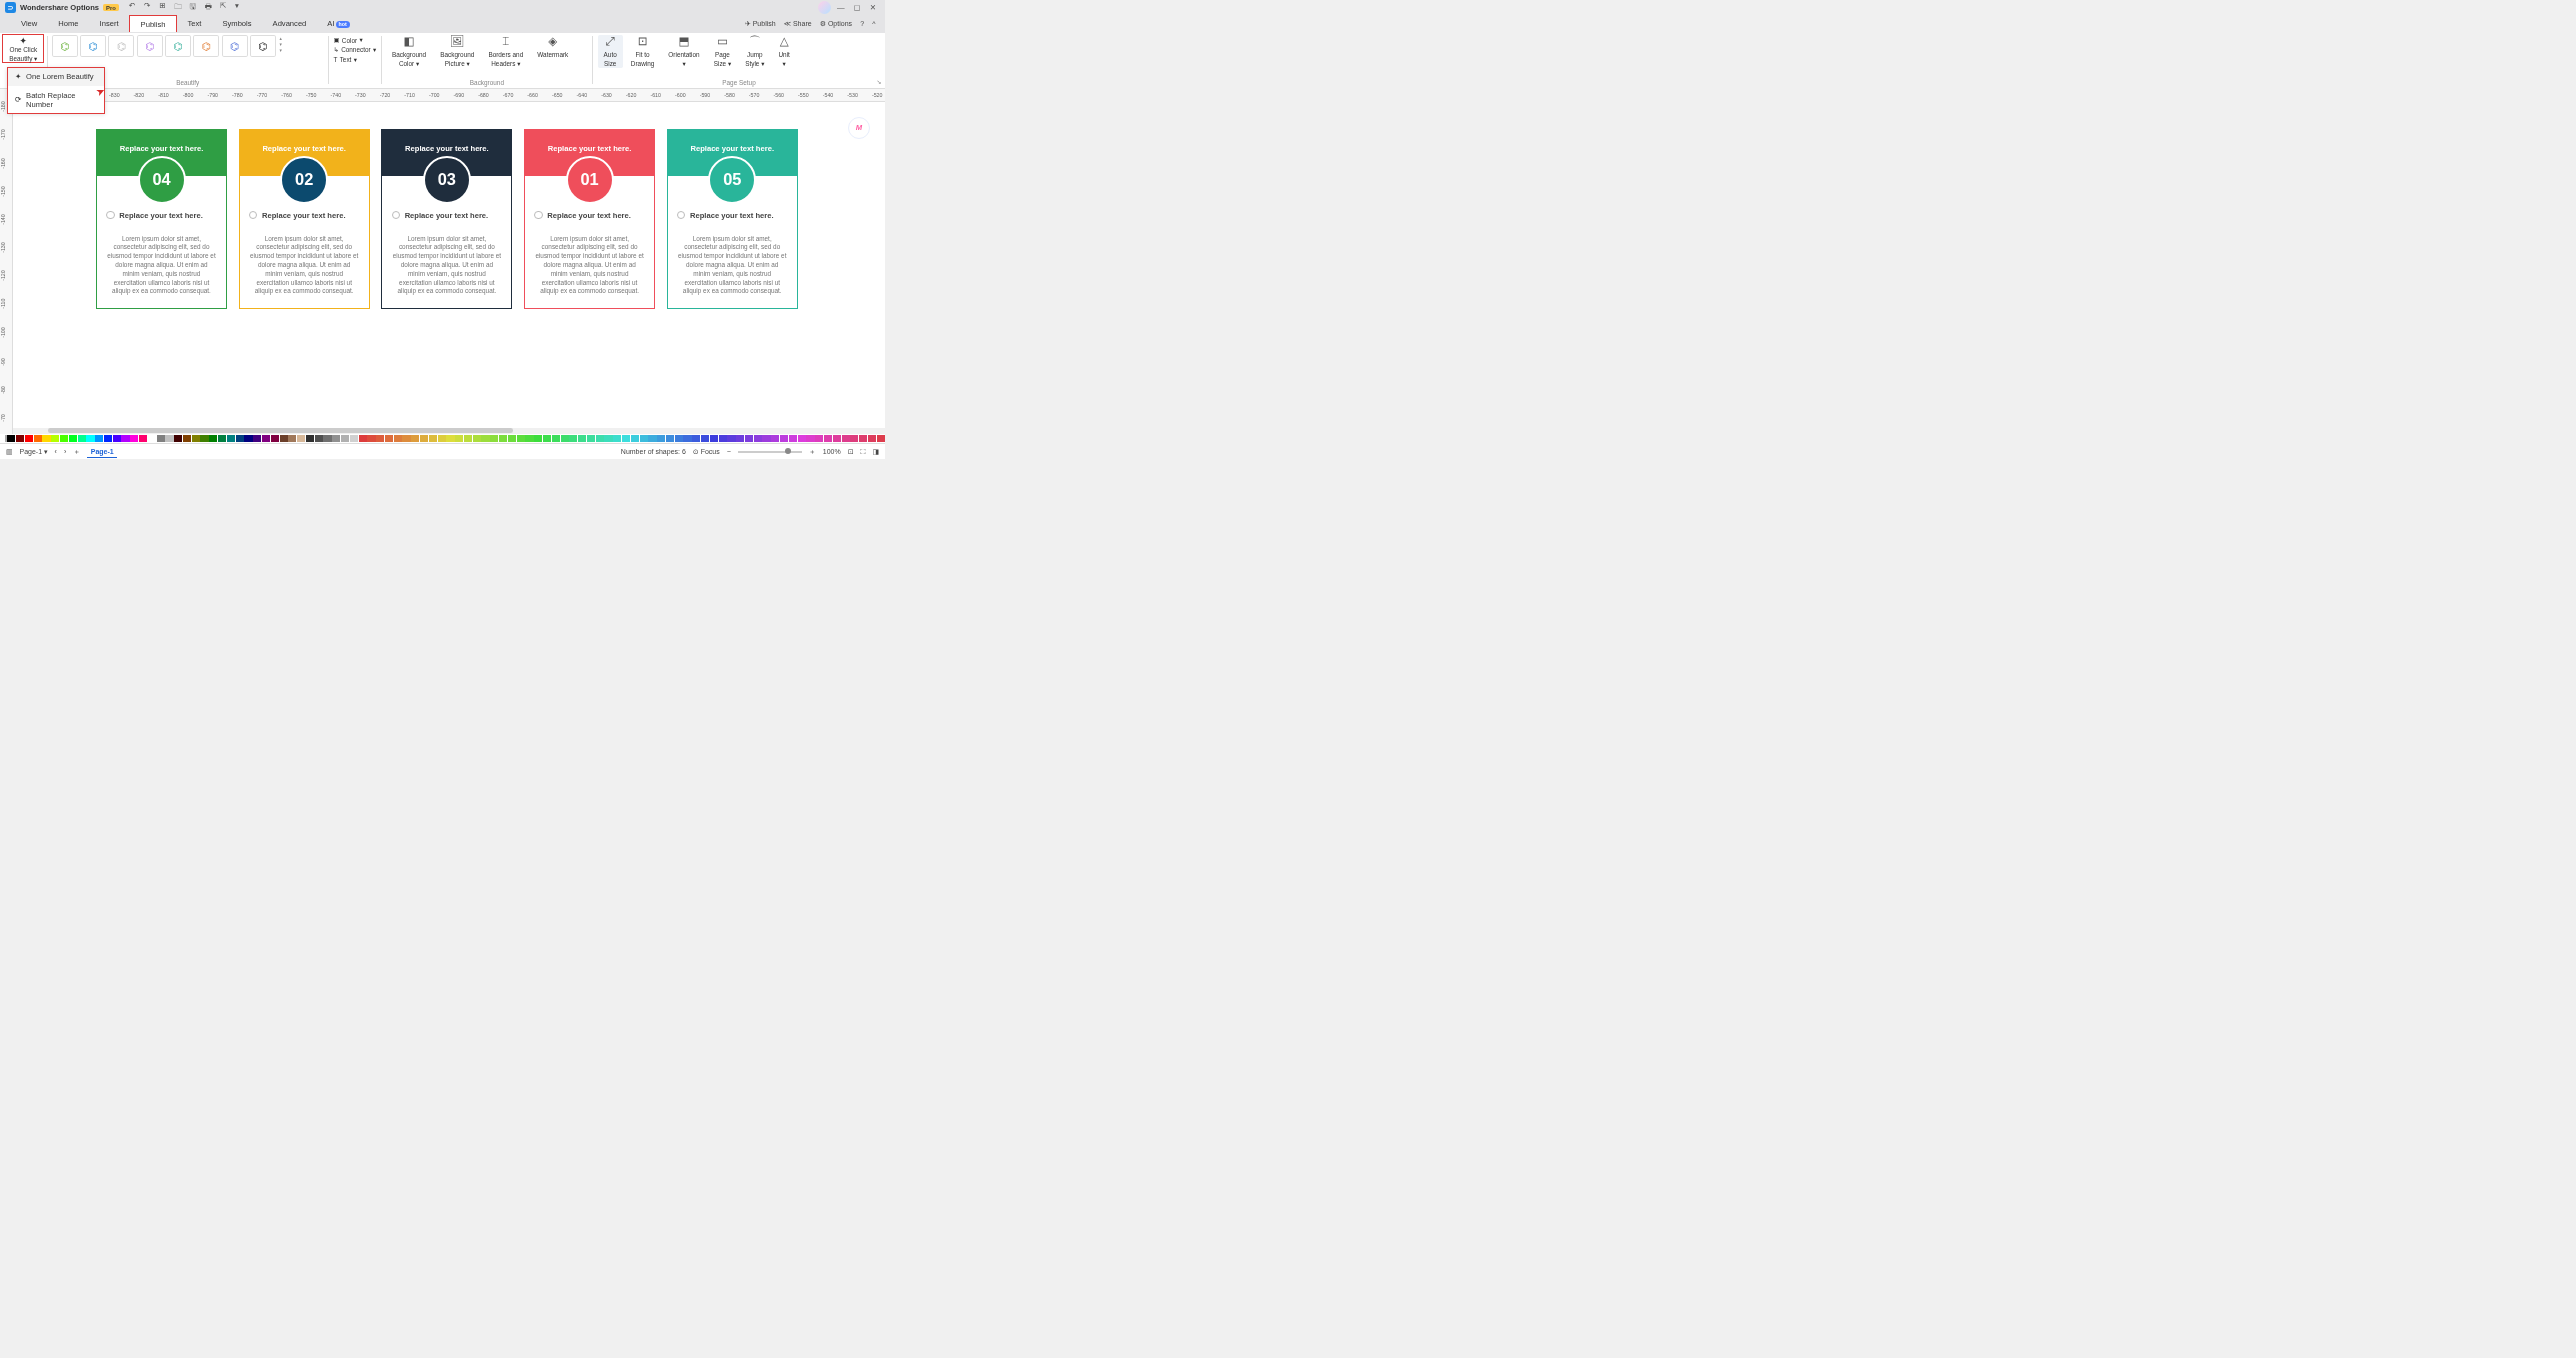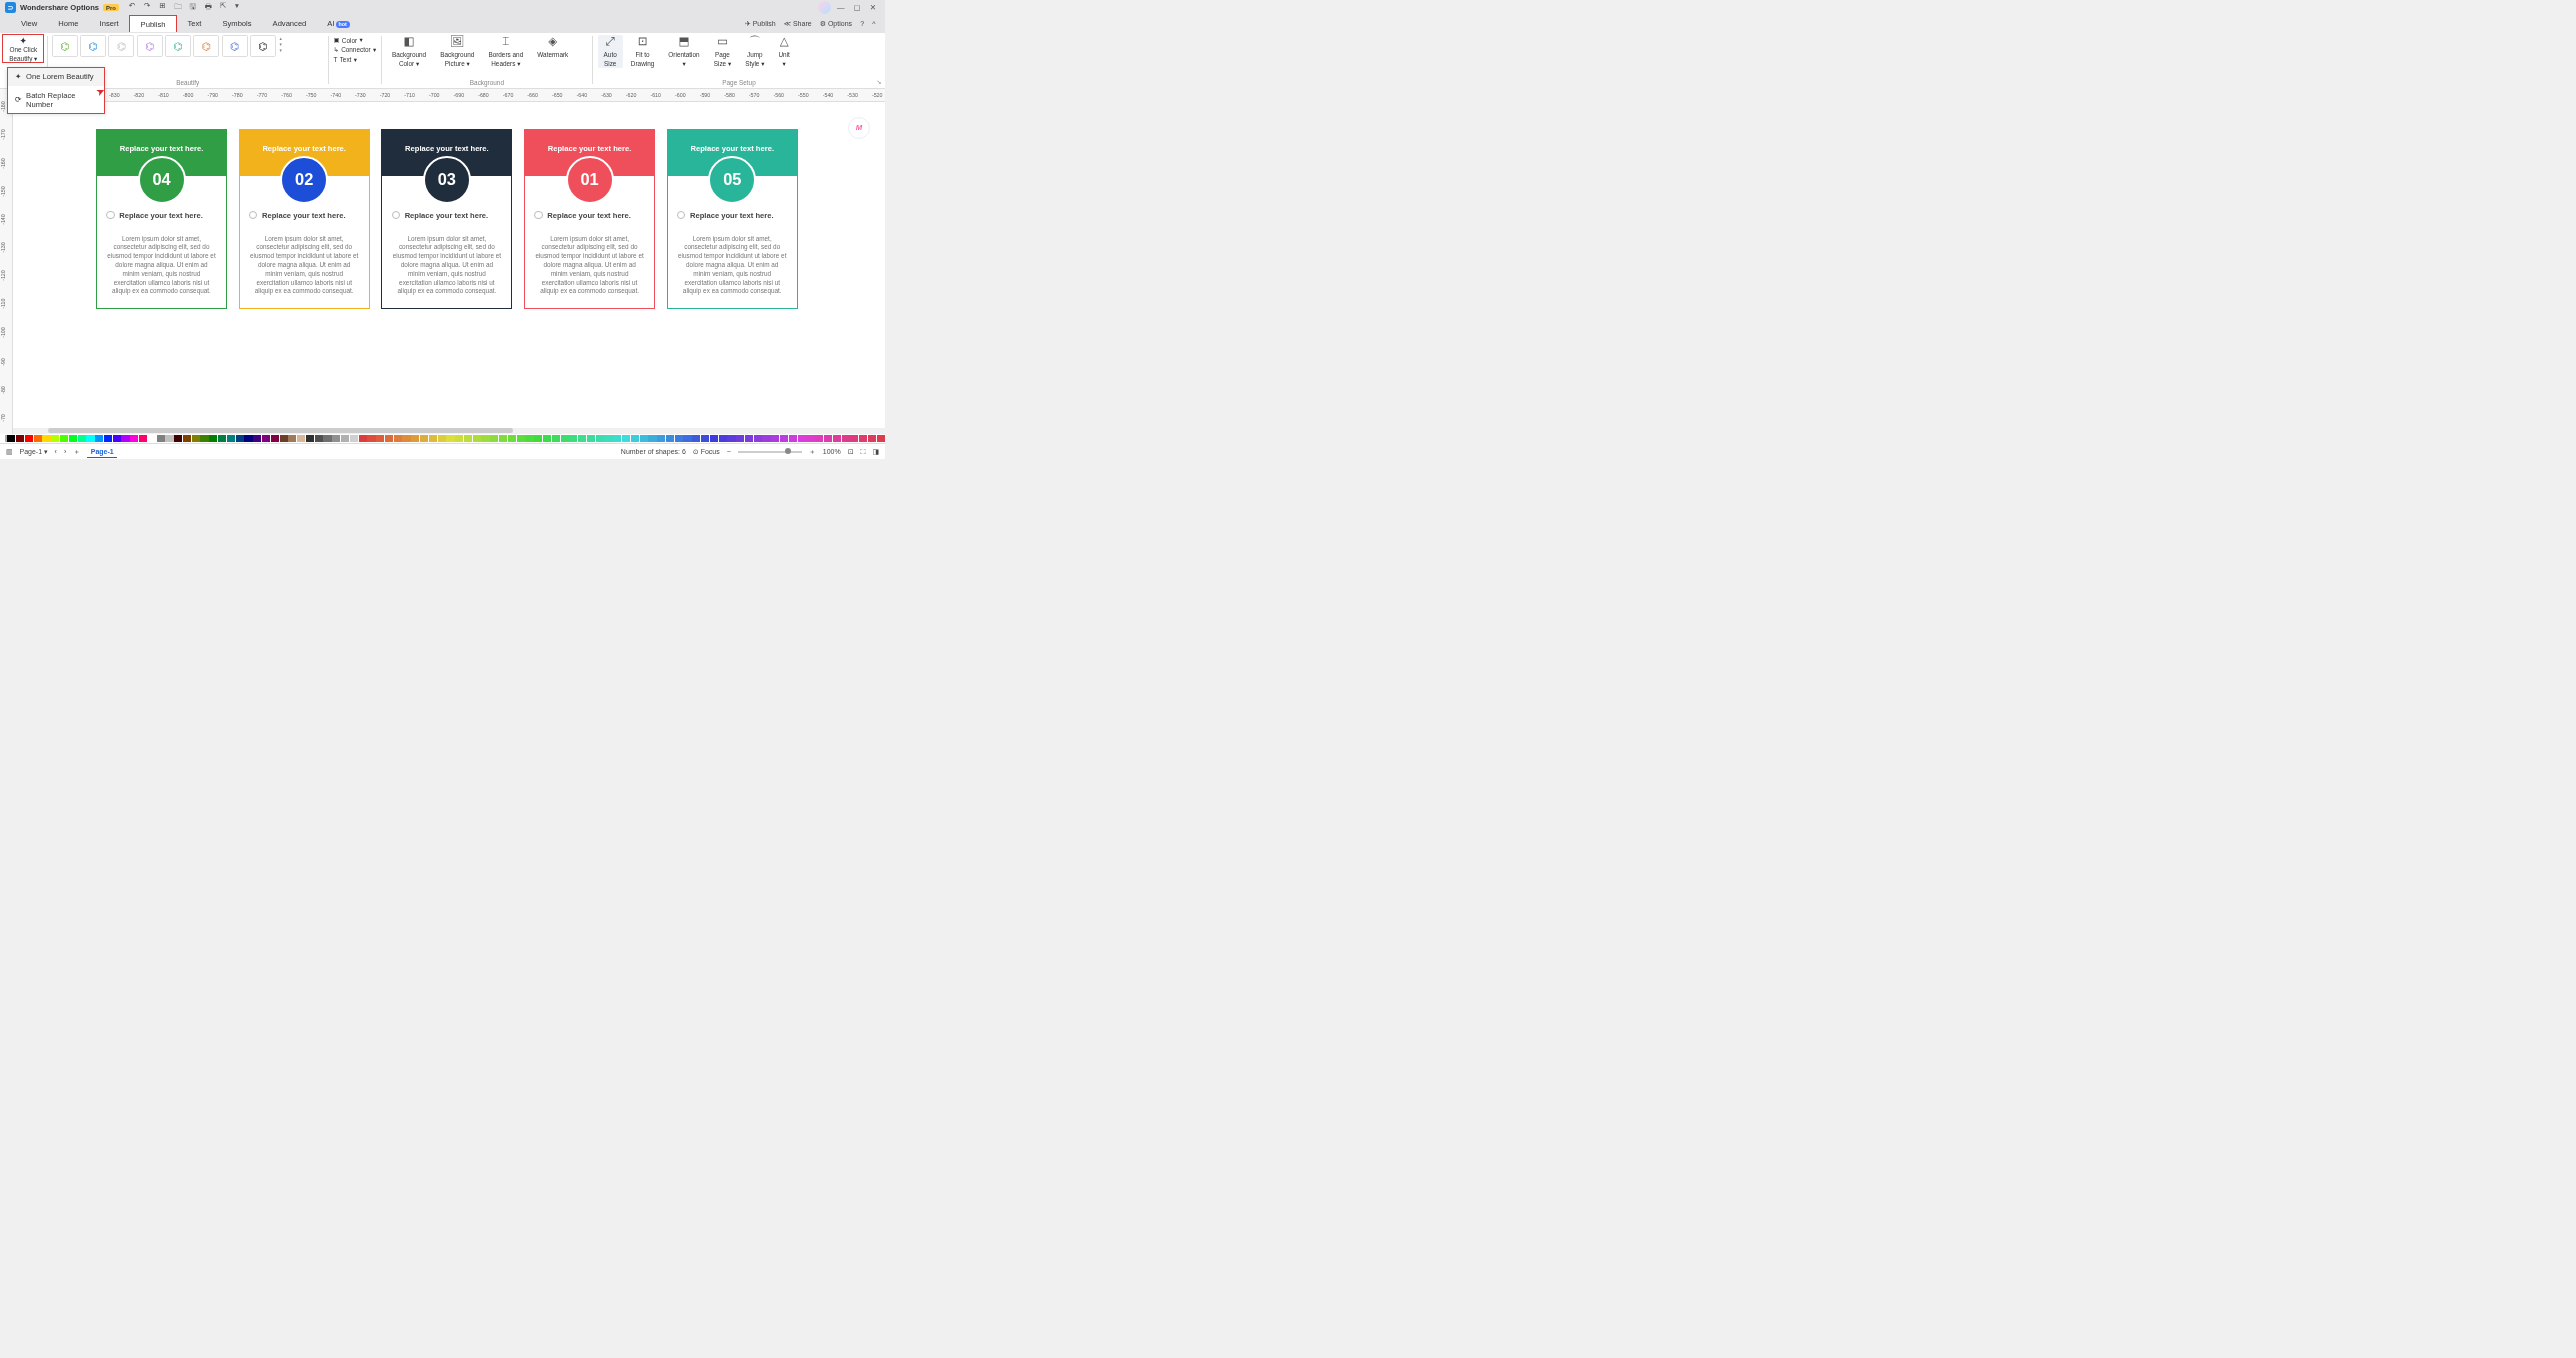--- a/index.html
+++ b/index.html
@@ -293,21 +293,21 @@
         </div>
     </div>
     <div class="canvas">
       <div class="cards" id="cards">
           <div class="card" style="border-color: rgb(47, 158, 68);">
             <div class="card-head" style="background:#2f9e44">Replace your text here.<div class="circle" style="background:#2f9e44">04</div></div>
   <div class="card-sub"><div class="dot"></div>Replace your text here.</div>
   <div class="card-body">Lorem ipsum dolor sit amet, consectetur adipiscing elit, sed do eiusmod tempor incididunt ut labore et dolore magna aliqua. Ut enim ad minim veniam, quis nostrud exercitation ullamco laboris nisi ut aliquip ex ea commodo consequat.</div>
           </div>
           <div class="card" style="border-color: rgb(242, 178, 27);">
-            <div class="card-head" style="background:#f2b21b">Replace your text here.<div class="circle" style="background:#1d4ed8">02</div></div>
+            <div class="card-head" style="background:#f2b21b">Replace your text here.<div class="circle" style="background:#0c4a6e">02</div></div>
   <div class="card-sub"><div class="dot"></div>Replace your text here.</div>
   <div class="card-body">Lorem ipsum dolor sit amet, consectetur adipiscing elit, sed do eiusmod tempor incididunt ut labore et dolore magna aliqua. Ut enim ad minim veniam, quis nostrud exercitation ullamco laboris nisi ut aliquip ex ea commodo consequat.</div>
           </div>
           <div class="card" style="border-color: rgb(31, 45, 61);">
             <div class="card-head" style="background:#1f2d3d">Replace your text here.<div class="circle" style="background:#1f2d3d">03</div></div>
   <div class="card-sub"><div class="dot"></div>Replace your text here.</div>
   <div class="card-body">Lorem ipsum dolor sit amet, consectetur adipiscing elit, sed do eiusmod tempor incididunt ut labore et dolore magna aliqua. Ut enim ad minim veniam, quis nostrud exercitation ullamco laboris nisi ut aliquip ex ea commodo consequat.</div>
           </div>
           <div class="card" style="border-color: rgb(239, 78, 91);">
             <div class="card-head" style="background:#ef4e5b">Replace your text here.<div class="circle" style="background:#ef4e5b">01</div></div>

